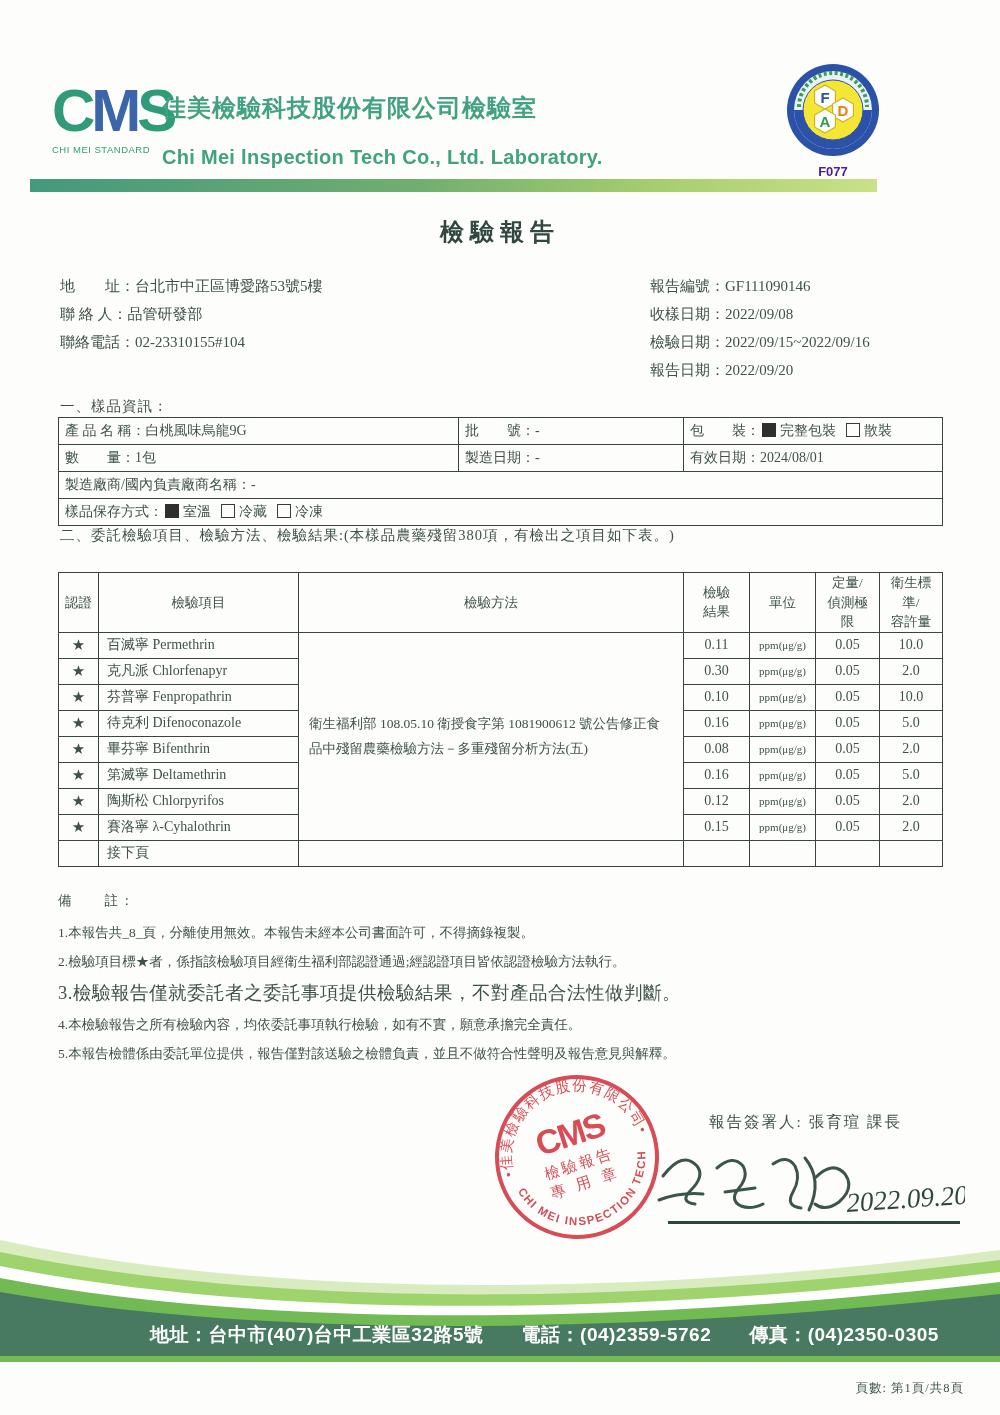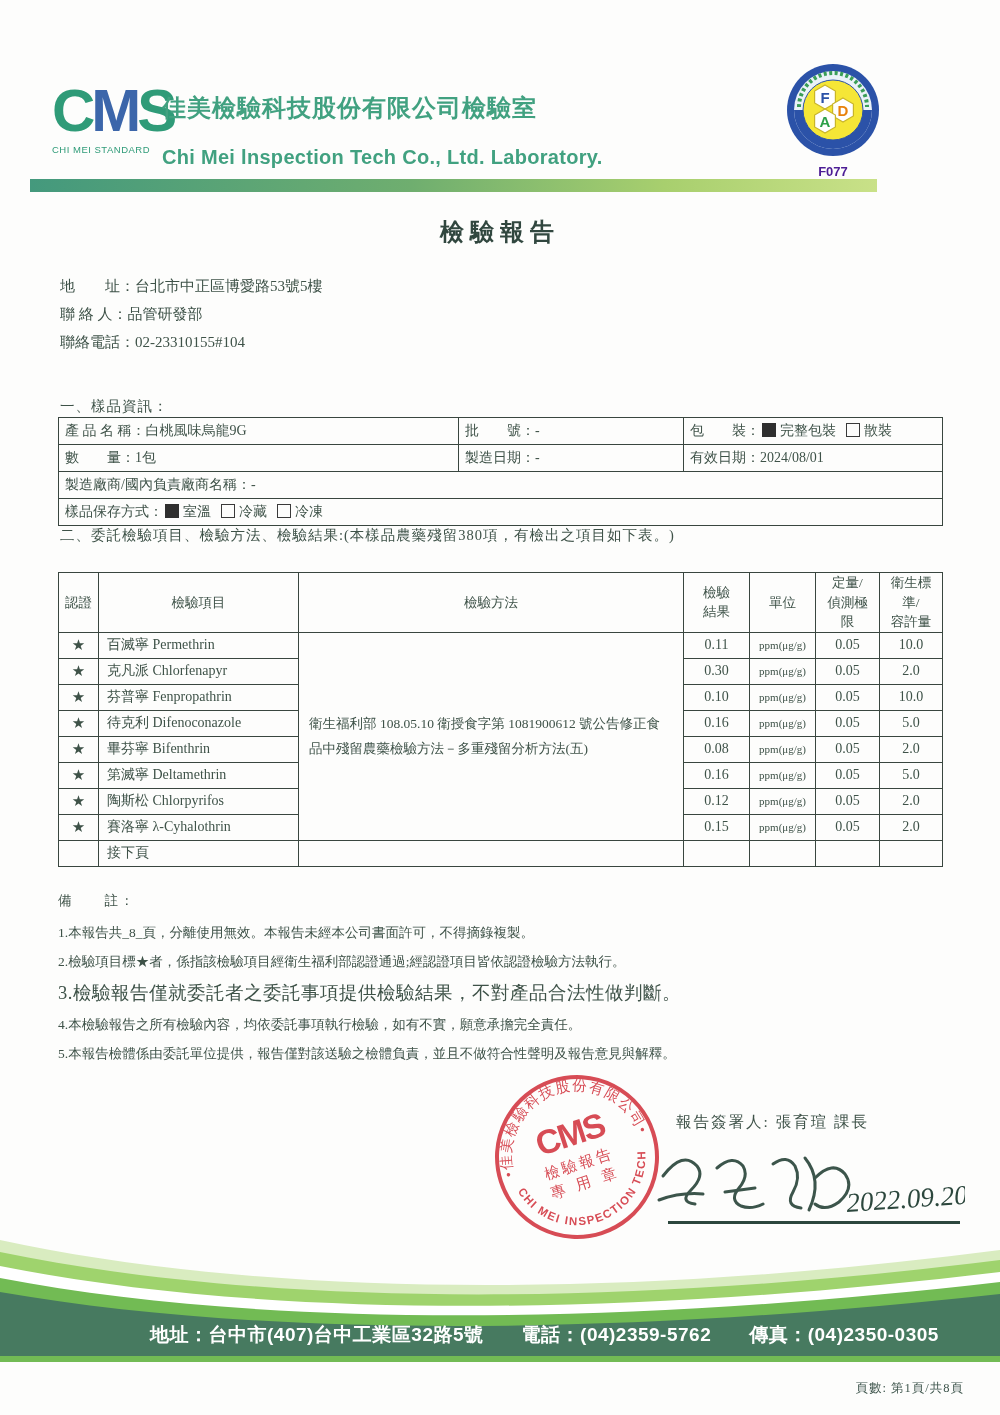--- a/index.html
+++ b/index.html
@@ -47,21 +47,21 @@
         vertical-align:-1.5px;margin:0 4px 0 10px;}
   .cbox.filled{background:#2f2f2f;border-color:#2f2f2f;}
   .cb-first{margin-left:2px;}
   
   .notes{position:absolute;left:58px;top:892px;width:896px;font-size:13.5px;}
   .notes .nlabel{letter-spacing:2px;margin-bottom:8px;}
   .notes .nitem{line-height:29px;white-space:nowrap;}
   .notes .nitem.big{font-size:18.5px;line-height:34px;letter-spacing:.5px;}
   
   .stamp{position:absolute;left:492px;top:1072px;width:170px;height:170px;opacity:.92;}
-  .signer{position:absolute;left:676px;top:1112px;font-size:15.5px;letter-spacing:2px;white-space:nowrap;}
+  .signer{position:absolute;left:709px;top:1112px;font-size:15.5px;letter-spacing:2px;white-space:nowrap;}
   .signature{position:absolute;left:655px;top:1138px;}
   .sign-underline{position:absolute;left:668px;top:1221px;width:292px;height:2.5px;background:#2c473d;}
   
   .footer-art{position:absolute;left:0;top:1232px;width:1000px;height:130px;}
   .footer-text{position:absolute;left:150px;top:1322px;width:760px;color:#ffffff;
         font-family:"Liberation Sans","DejaVu Sans",sans-serif;font-size:19px;font-weight:bold;
         white-space:nowrap;letter-spacing:.5px;}
   .footer-text span{margin-right:38px;}
   .page-num{position:absolute;right:36px;top:1380px;font-size:12.5px;color:#3e554c;letter-spacing:1px;}
 </style>
@@ -106,20 +106,26 @@
   </div>
 
   <div class="bar"></div>
 
   <div class="doc-title">檢驗報告</div>
 
   <div class="info-col" id="client-info">
       <div class="line"><span>地　　址：</span><span>台北市中正區博愛路53號5樓</span></div>
       <div class="line"><span>聯 絡 人：</span><span>品管研發部</span></div>
       <div class="line"><span>聯絡電話：</span><span>02-23310155#104</span></div>
+    </div>
+  <div class="info-col" id="report-info">
+      <div class="line"><span>報告編號：</span><span>GF111090146</span></div>
+      <div class="line"><span>收樣日期：</span><span>2022/09/08</span></div>
+      <div class="line"><span>檢驗日期：</span><span>2022/09/15~2022/09/16</span></div>
+      <div class="line"><span>報告日期：</span><span>2022/09/20</span></div>
     </div>
 
   <div class="sec-head" style="top:397px;">一、樣品資訊：</div>
 
   <table class="sample-table">
     <colgroup>
         <col style="width:400px">
         <col style="width:225px">
         <col style="width:259px">
       </colgroup>

